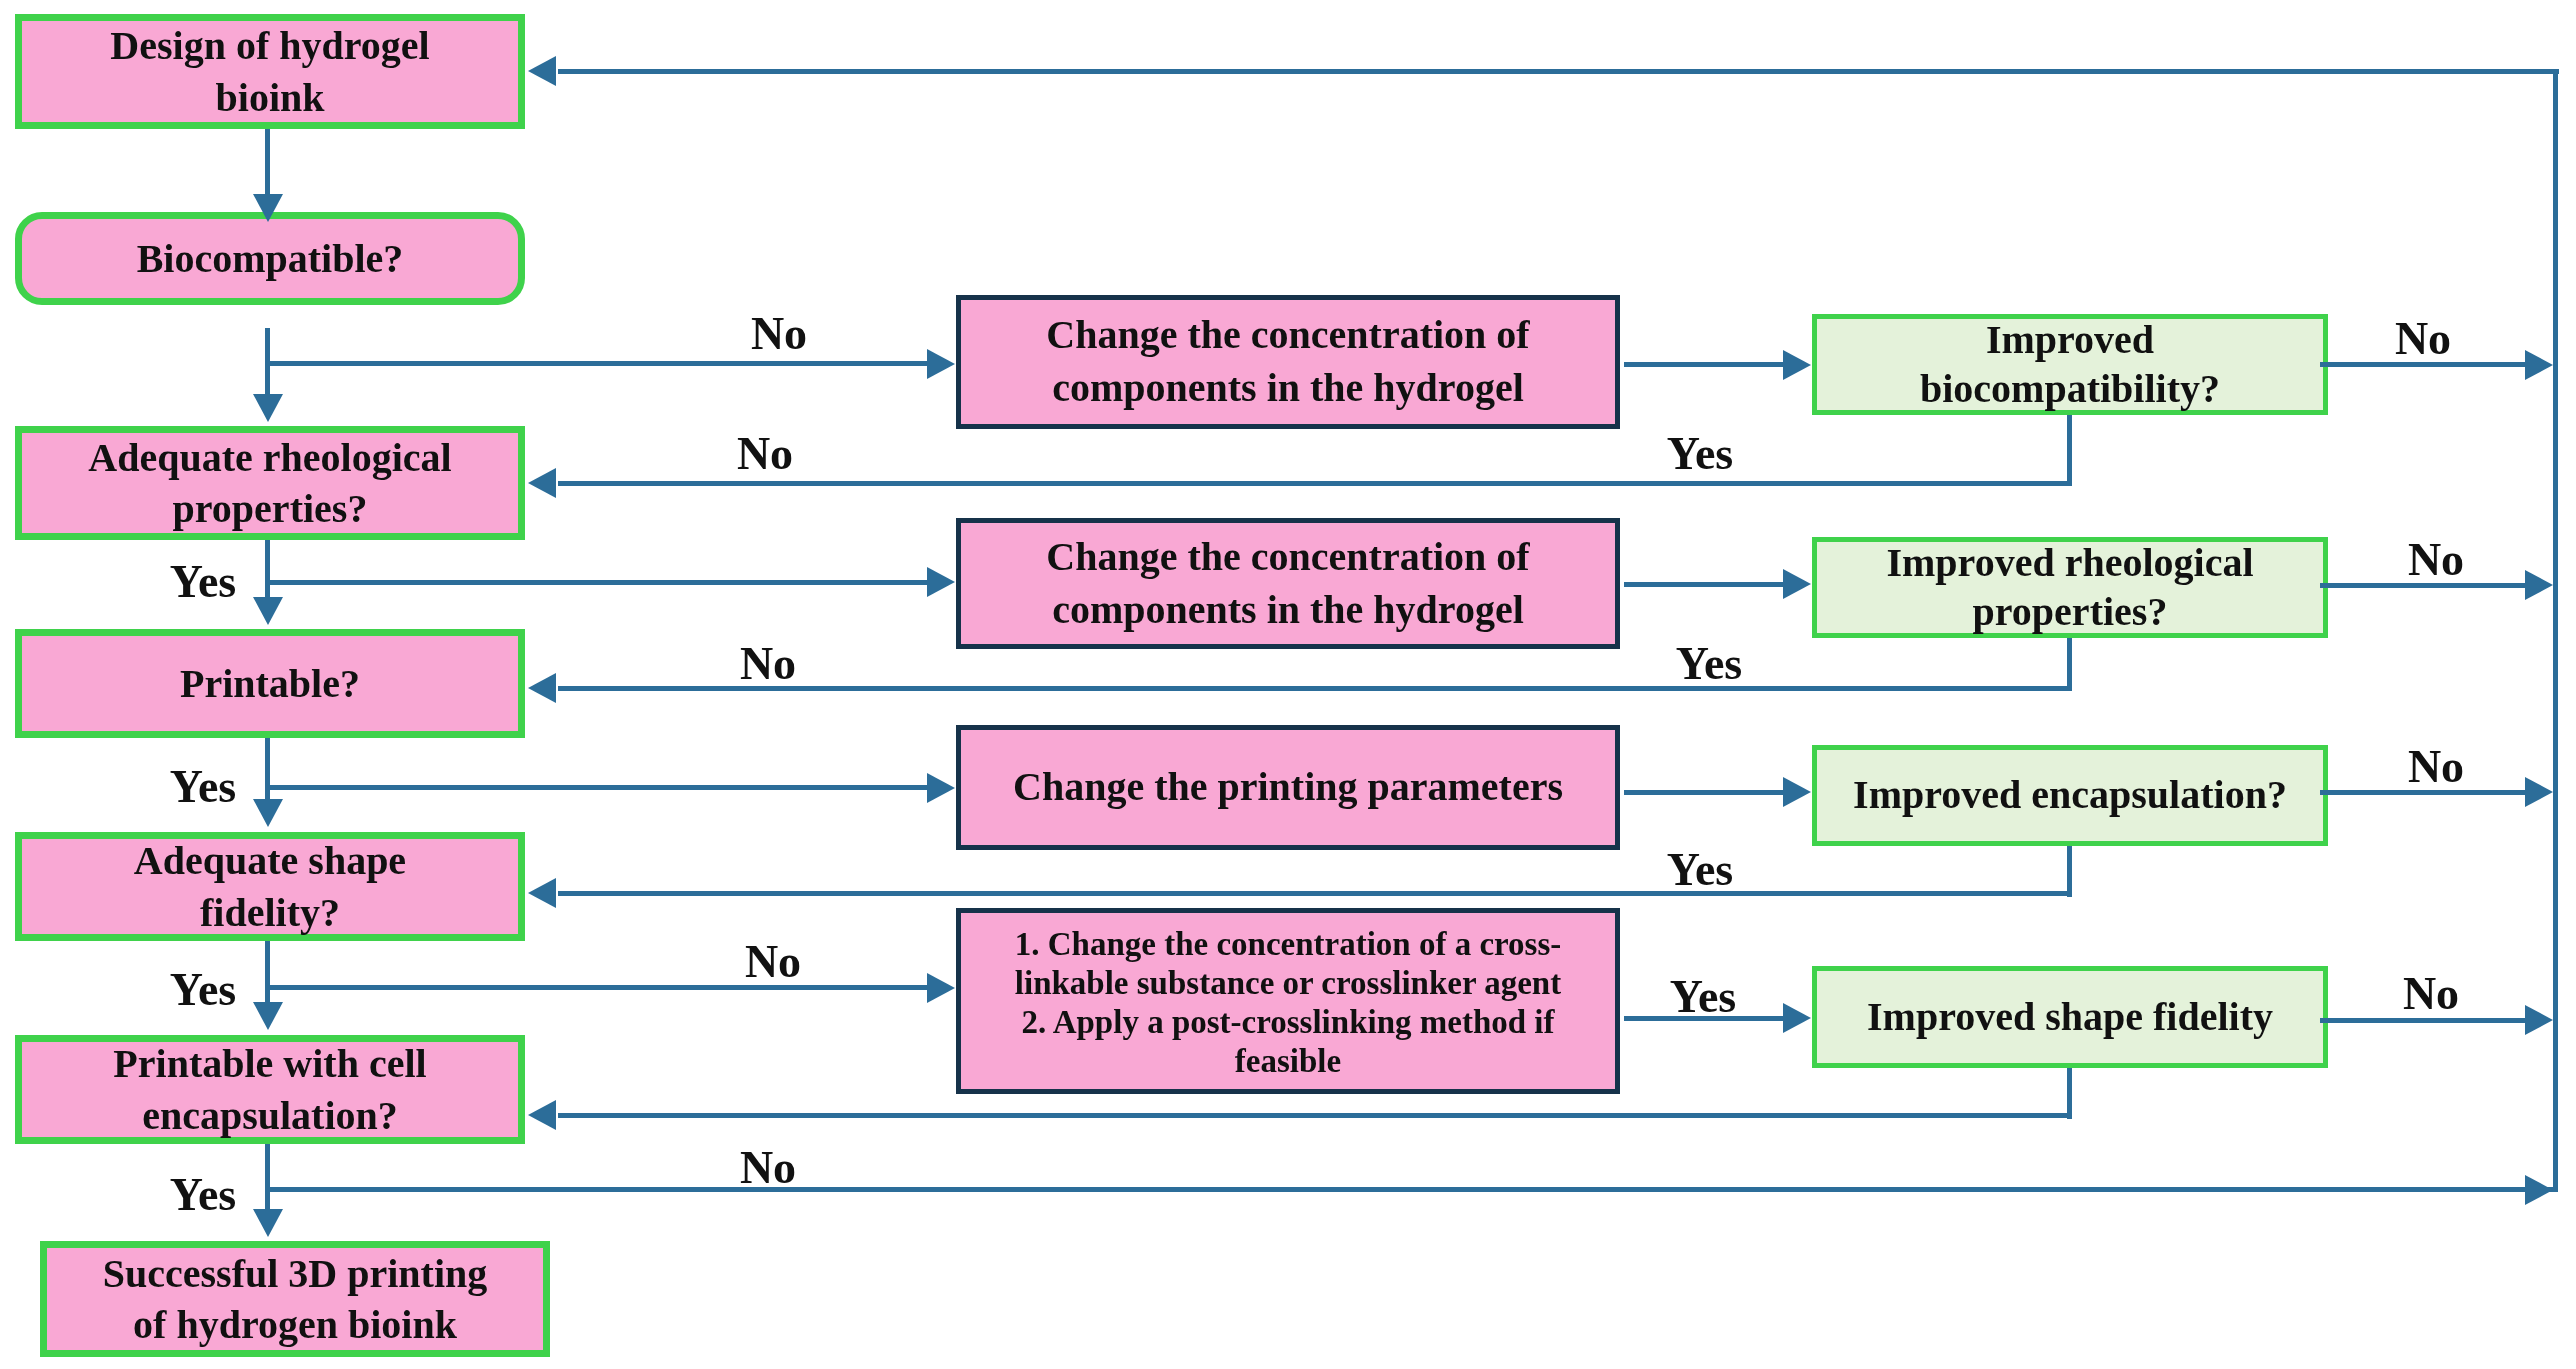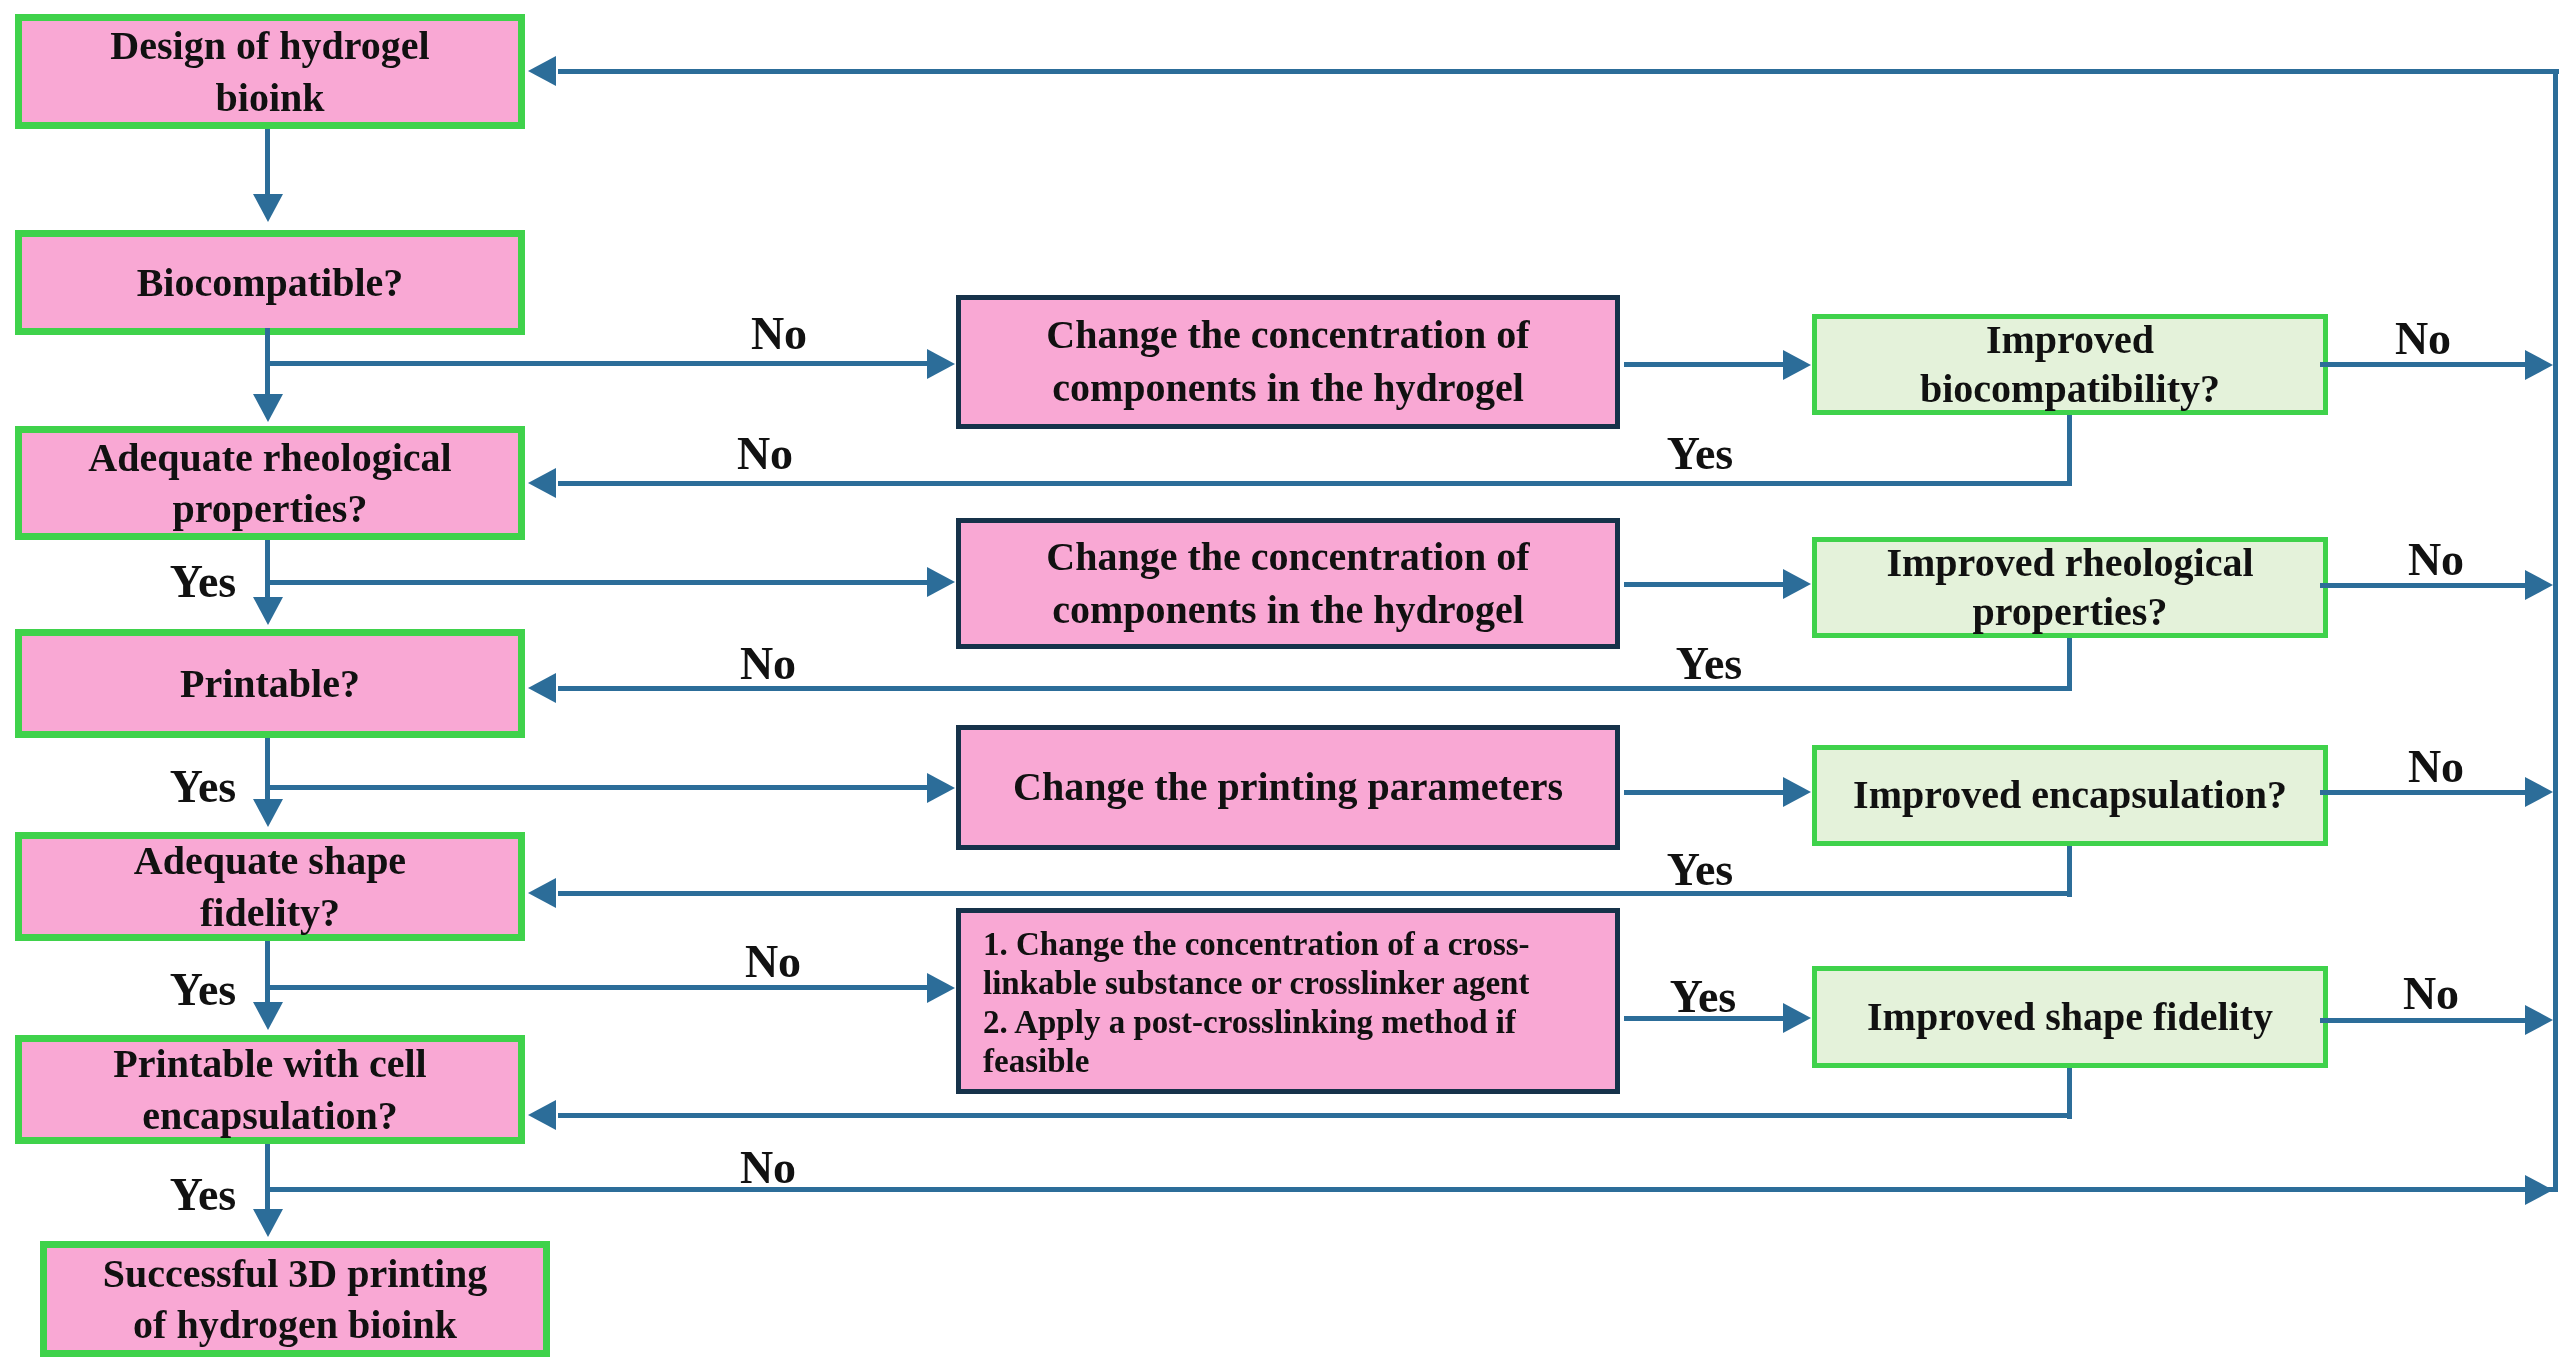--- a/index.html
+++ b/index.html
@@ -31,21 +31,21 @@
     border:5px solid var(--c-process_border_navy,#16324a);
     font-size:40px;line-height:1.32;
   }
   .rbox{
     left:1812px;width:516px;
     border:5px solid var(--c-node_border_green,#3fd24b);
     background:var(--c-result_fill_green,#e4f2da);
     font-size:40px;line-height:1.22;
   }
   .mbox.list{
-    align-items:flex-start;
+    align-items:center;
     padding:10px 22px;
     font-size:33px;line-height:1.33;
     text-align:left;
   }
   .mbox.list .jl{white-space:nowrap;text-align:justify;text-align-last:justify;overflow:hidden;}
   .mbox.list .jl.last{text-align-last:left;}
   .hline{position:absolute;height:5px;background:var(--c-connector_blue,#2c6d99);}
   .vline{position:absolute;width:5px;background:var(--c-connector_blue,#2c6d99);}
   .arr{position:absolute;width:0;height:0;}
   .arr-right{border-top:15px solid transparent;border-bottom:15px solid transparent;border-left:28px solid var(--c-connector_blue,#2c6d99);}
@@ -61,21 +61,21 @@
 </style>
 </head>
 <body>
 
 <div class="canvas">
 
   <div class="box lbox" style="top:14px;height:115px;">
     <div class="bline">Design of hydrogel</div>
     <div class="bline">bioink</div>
   </div>
-  <div class="box lbox" style="top:230px;height:105px;">
+  <div class="box lbox" style="top:212px;height:93px;border-radius:27px;">
     <div class="bline">Biocompatible?</div>
   </div>
   <div class="box lbox" style="top:426px;height:114px;">
     <div class="bline">Adequate rheological</div>
     <div class="bline">properties?</div>
   </div>
   <div class="box lbox" style="top:629px;height:109px;">
     <div class="bline">Printable?</div>
   </div>
   <div class="box lbox" style="top:832px;height:109px;">

